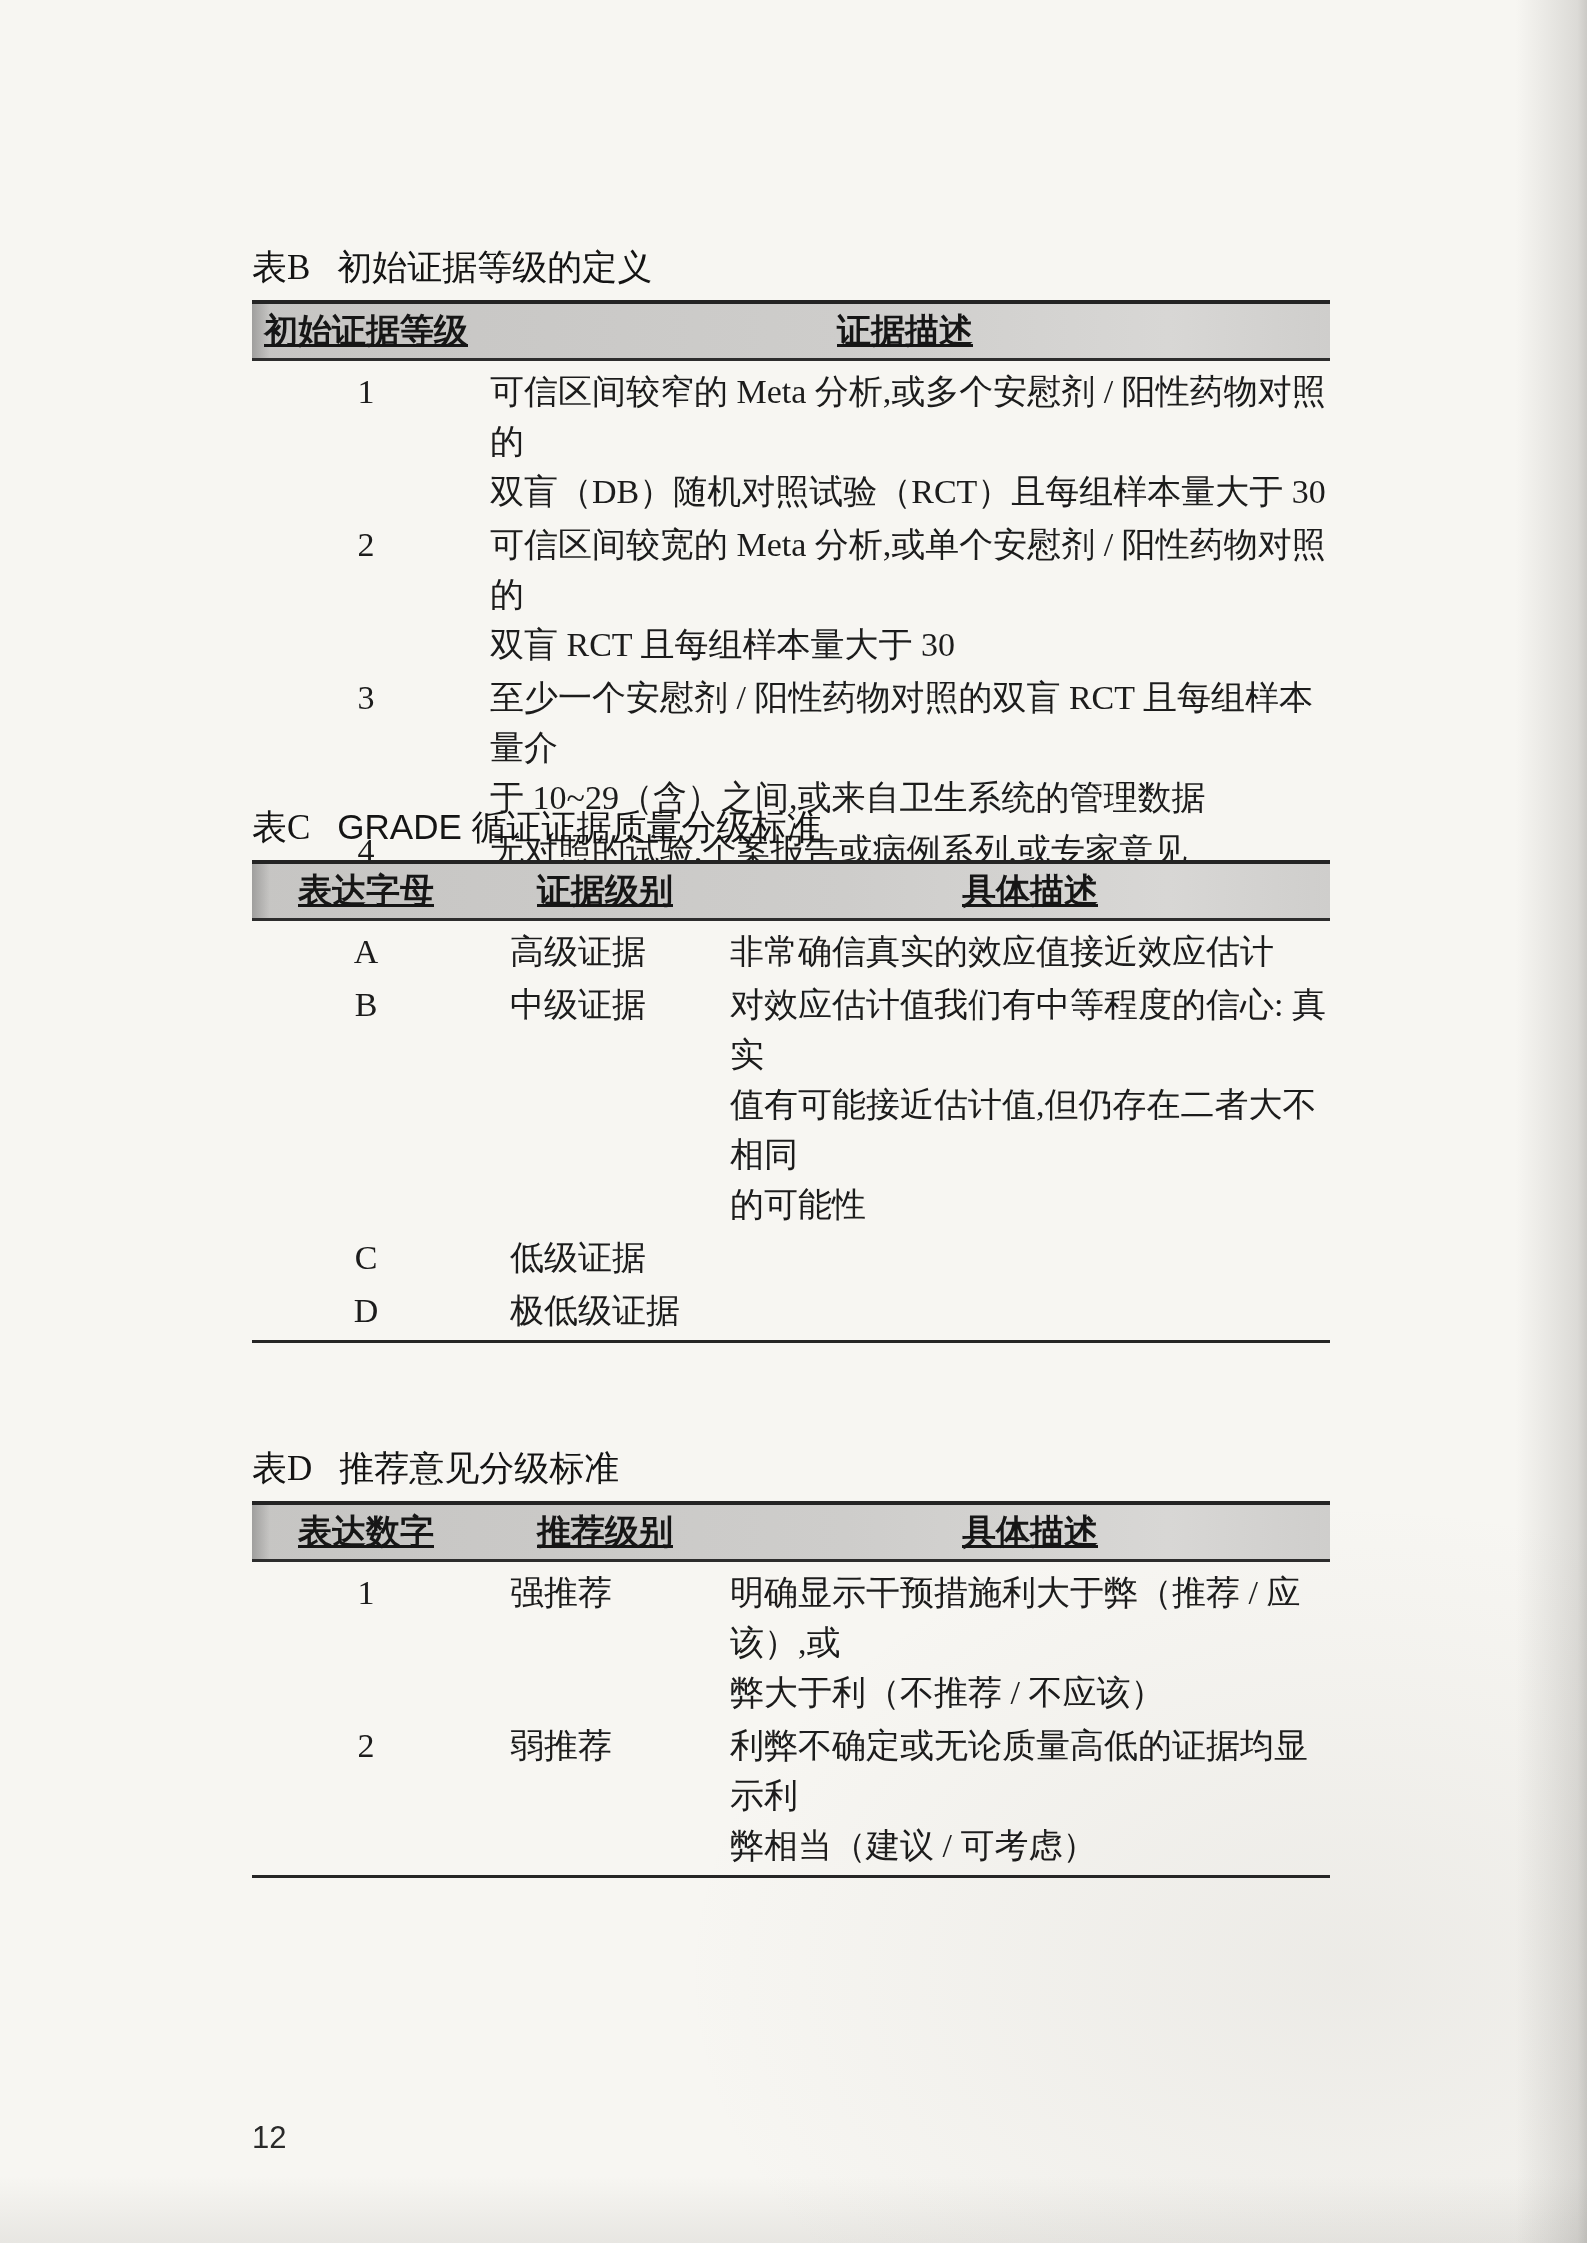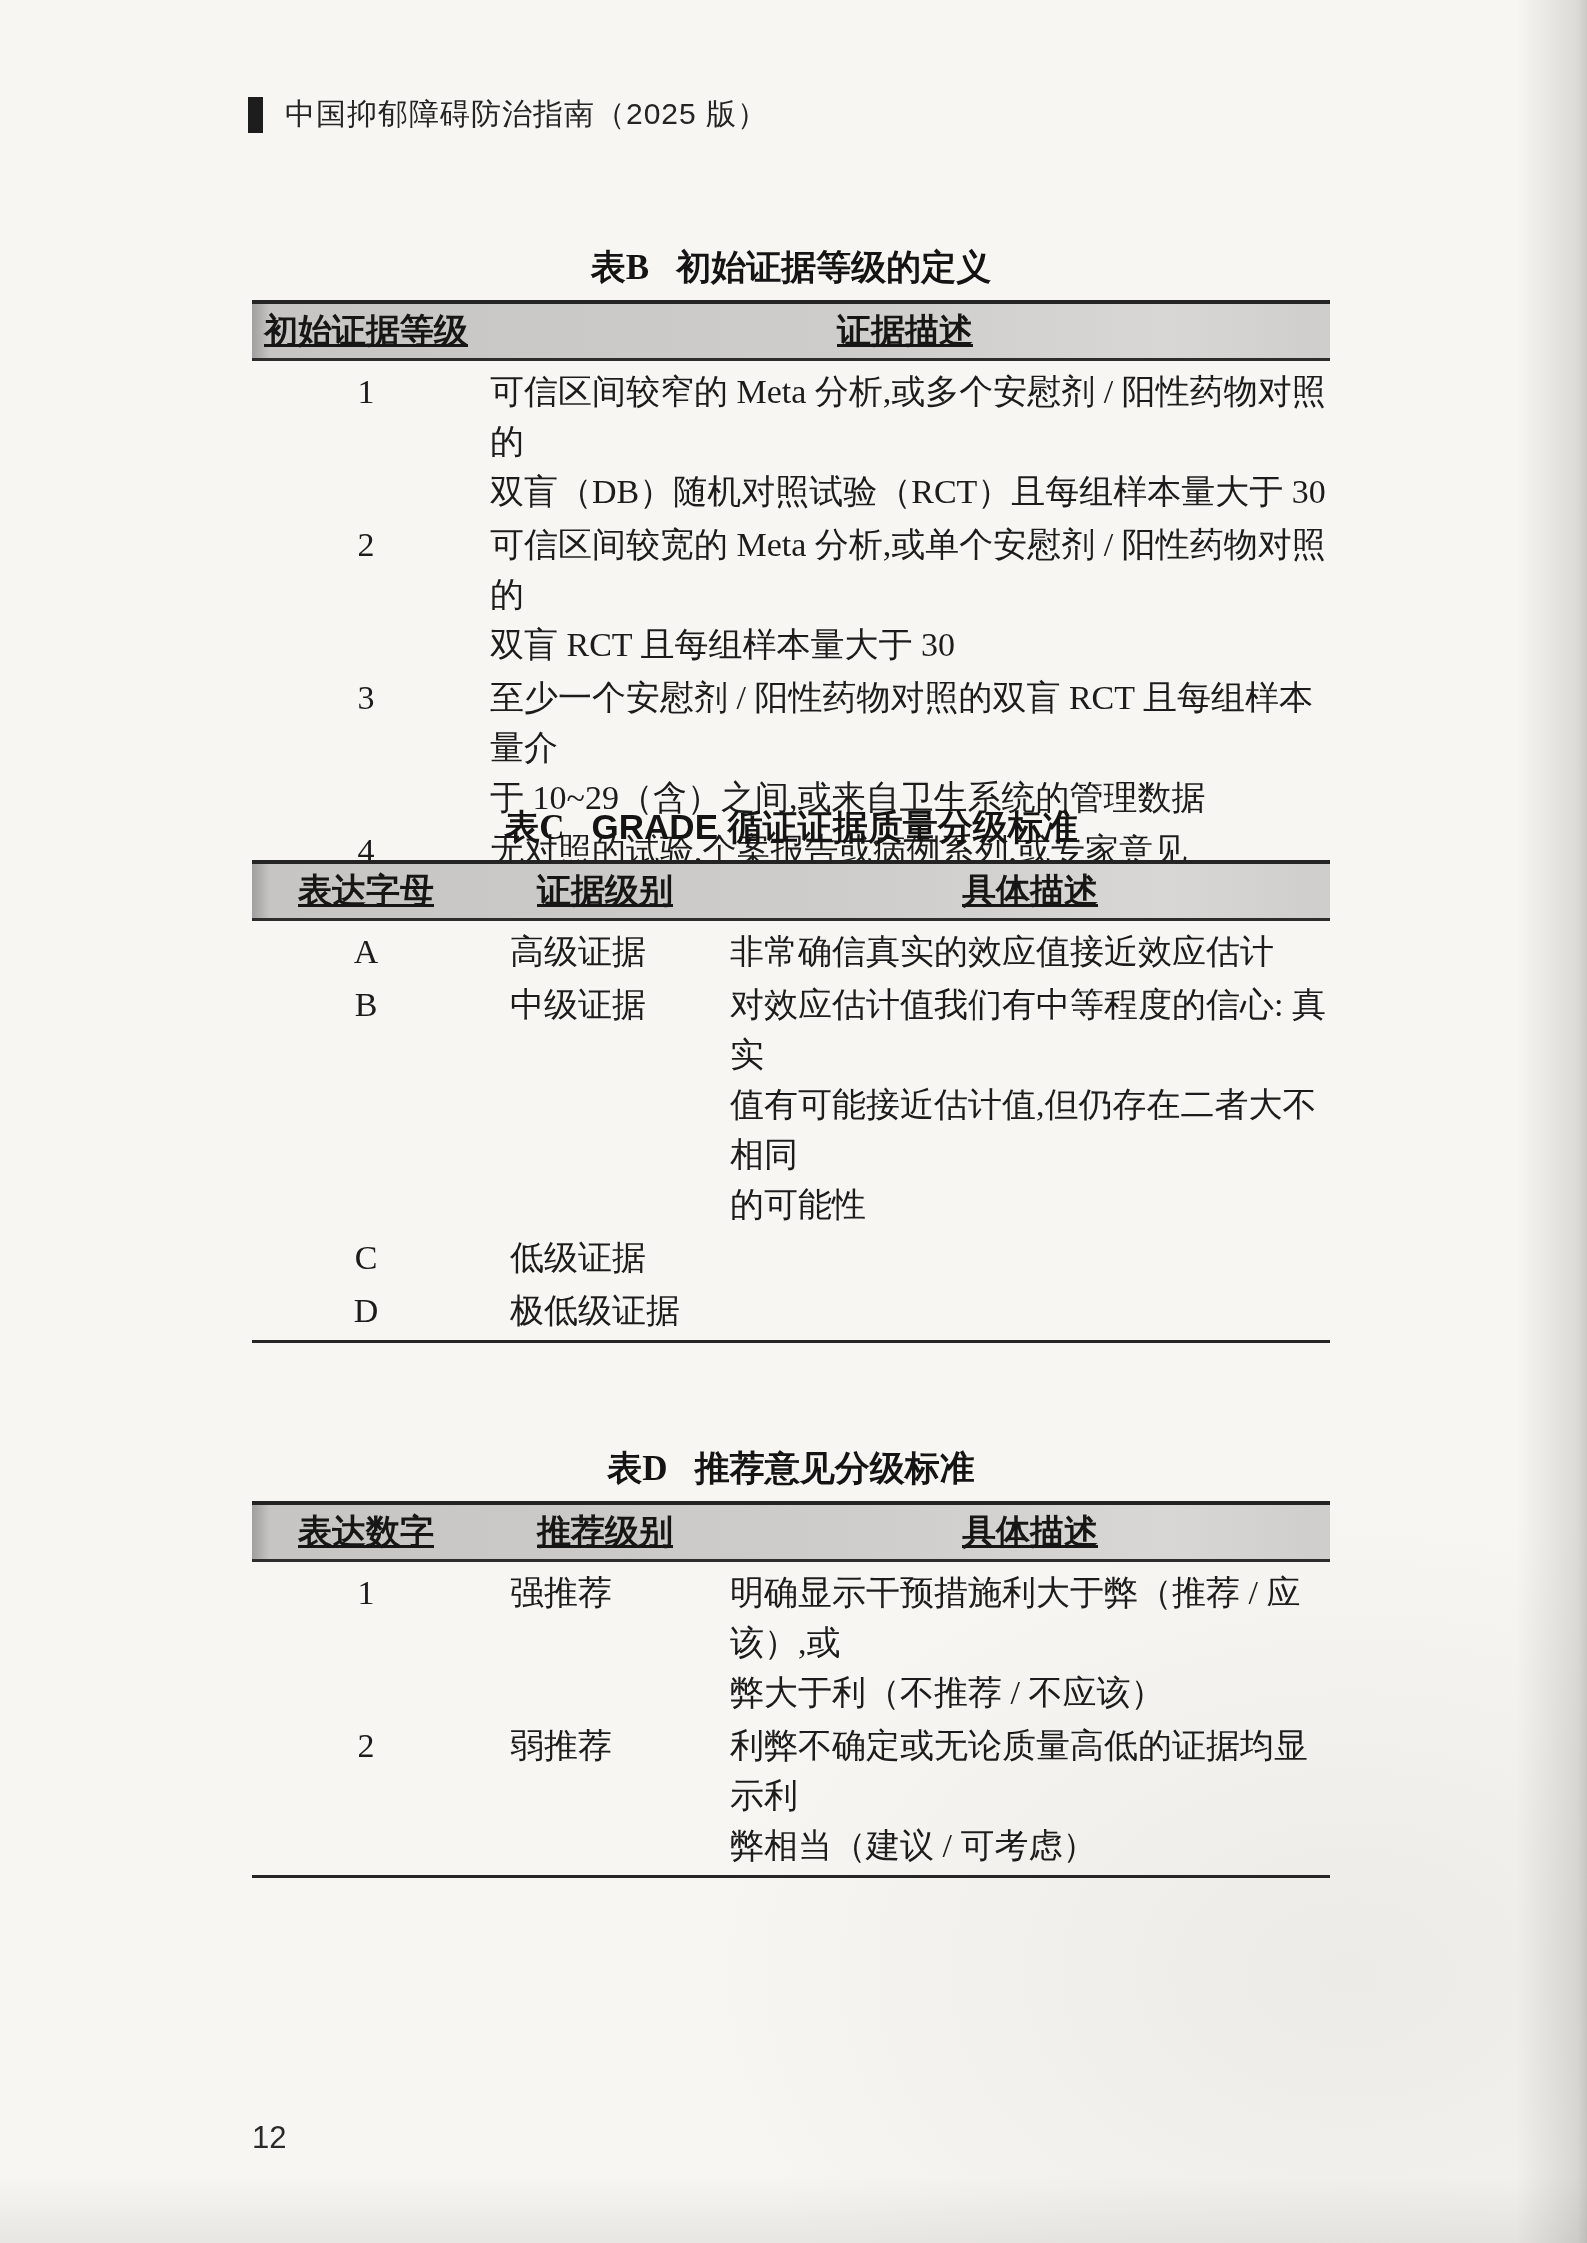--- a/index.html
+++ b/index.html
@@ -18,21 +18,21 @@
     overflow:hidden;
   }
   
   .doc-header{position:absolute;top:94px;left:248px;display:flex;align-items:center;}
   .head-bar{width:15px;height:36px;background:#1d1d1d;margin-right:22px;}
   .head-title{font-size:30px;letter-spacing:1px;color:#242424;
     font-family:"Liberation Sans","DejaVu Sans",sans-serif;}
   
   .tbl{position:absolute;left:252px;width:1078px;}
   .tbl-title{
-    text-align:center;font-weight:bold;font-size:35px;line-height:42px;
+    font-weight:normal;font-size:35px;line-height:42px;
     margin-bottom:11px;color:#141414;
     font-family:"Liberation Sans","DejaVu Sans",sans-serif;
   }
   .tbl-title .tlabel{margin-right:27px;font-family:"Liberation Serif","DejaVu Serif",serif;}
   .band{
     display:grid;align-items:center;
     height:54px;
     border-top:4px solid #242424;
     border-bottom:3px solid #2d2d2d;
     background:
@@ -59,24 +59,20 @@
   
   #table-b{top:246px;}
   #table-c{top:806px;}
   #table-d{top:1447px;}
 </style>
 </head>
 <body>
 
 <div class="page">
 
-  <div class="doc-header">
-    <div class="head-bar"></div>
-    <div class="head-title">中国抑郁障碍防治指南（2025 版）</div>
-  </div>
 
   <section class="tbl" id="table-b">
     <div class="tbl-title">
       <span class="tlabel">表B</span><span>初始证据等级的定义</span>
     </div>
     <div class="band cols2">
       <div class="c">初始证据等级</div>
       <div class="c">证据描述</div>
     </div>
     <div class="tbl-body">

